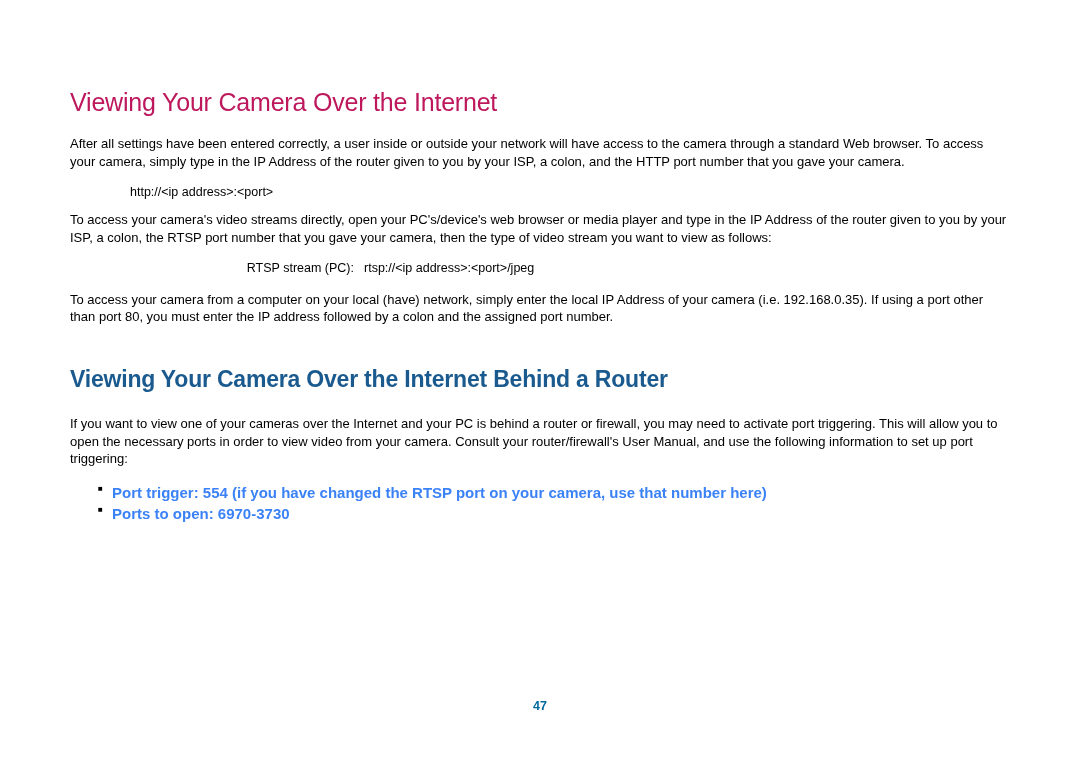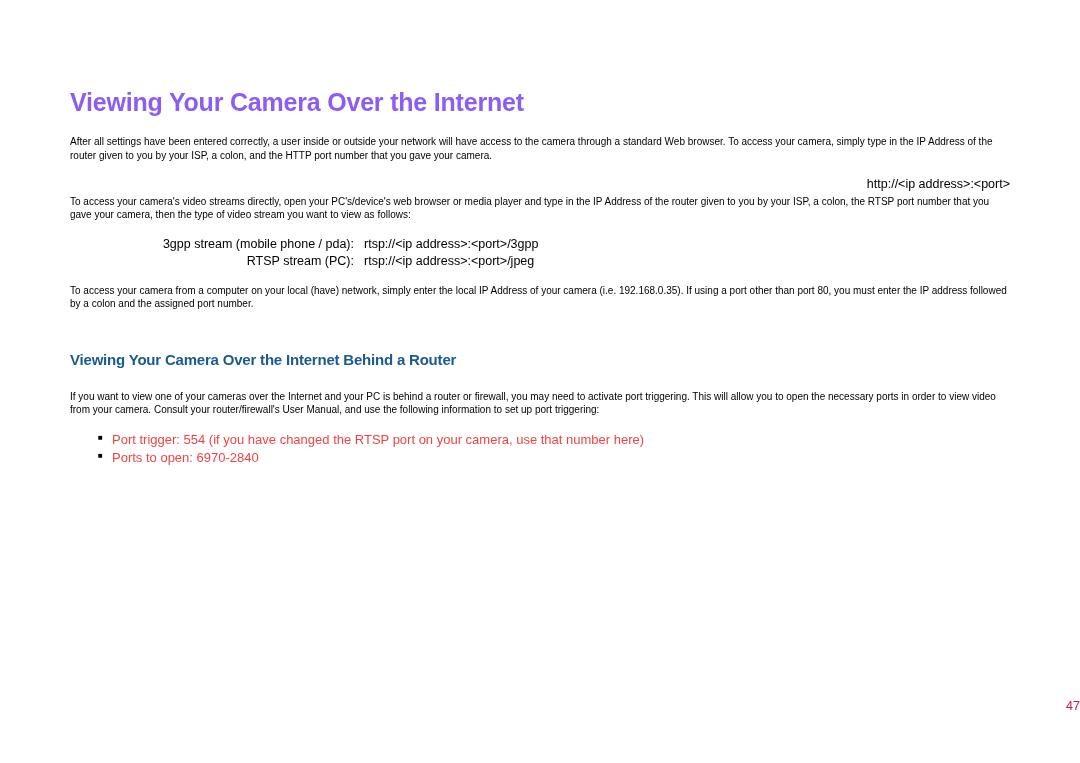--- a/index.html
+++ b/index.html
@@ -9,44 +9,43 @@
     }
     body {
       font-family: Arial, Helvetica, sans-serif;
       background: #ffffff;
       width: 1080px;
       height: 763px;
       padding: 88px 70px 30px 70px;
       position: relative;
     }
     h1.heading-1 {
-      color: #8b5cf6;
+      color: #be185d;
       font-size: 25px;
-      font-weight: bold;
+      font-weight: normal;
       margin-bottom: 18px;
       letter-spacing: -0.2px;
     }
     h1.heading-2 {
       color: #1a5a8e;
-      font-size: 15px;
+      font-size: 23px;
       font-weight: bold;
       margin-top: 40px;
       margin-bottom: 22px;
       letter-spacing: -0.2px;
     }
     p.body-text {
       color: #000;
-      font-size: 10px;
+      font-size: 13px;
       line-height: 1.35;
       margin-bottom: 14px;
     }
     .indent-block {
       margin-left: 60px;
-      margin-bottom: 2px;
-      text-align: right;
+      margin-bottom: 10px;
     }
     .indent-block .line {
       font-size: 12.5px;
       color: #000;
       line-height: 1.35;
     }
     table.stream-table {
       margin-left: 24px;
       margin-bottom: 14px;
       border-collapse: collapse;
@@ -61,74 +60,72 @@
     table.stream-table td.label-col {
       text-align: right;
       padding-right: 10px;
       min-width: 270px;
     }
     ul.bullet-list {
       list-style: none;
       margin-left: 28px;
     }
     ul.bullet-list li {
-      font-size: 13px;
-      color: #ef4444;
+      font-size: 15px;
+      color: #3b82f6;
       line-height: 1.4;
       position: relative;
       padding-left: 14px;
+      font-weight: bold;
     }
     ul.bullet-list li::before {
       content: "■";
       position: absolute;
       left: 0;
       top: 1px;
       font-size: 8px;
       color: #000;
     }
     .page-number {
       position: absolute;
       bottom: 50px;
       left: 0;
       right: 0;
-      text-align: right;
+      text-align: center;
       font-size: 12.5px;
-      color: #be185d;
+      color: #0369a1;
+      font-weight: bold;
     }
   </style>
 </head>
 <body>
 
 <h1 class="heading-1">Viewing Your Camera Over the Internet</h1>
 
 <p class="body-text">After all settings have been entered correctly, a user inside or outside your network will have access to the camera through a standard Web browser. To access your camera, simply type in the IP Address of the router given to you by your ISP, a colon, and the HTTP port number that you gave your camera.</p>
 
 <div class="indent-block">
   <div class="line">http://&lt;ip address&gt;:&lt;port&gt;</div>
 </div>
 
 <p class="body-text">To access your camera's video streams directly, open your PC's/device's web browser or media player and type in the IP Address of the router given to you by your ISP, a colon, the RTSP port number that you gave your camera, then the type of video stream you want to view as follows:</p>
 
 <table class="stream-table">
   <tbody>
-      <tr>
-    <td class="label-col">3gpp stream (mobile phone / pda):</td>
-    <td>rtsp://&lt;ip address&gt;:&lt;port&gt;/3gpp</td>
-  </tr>
   <tr>
     <td class="label-col">RTSP stream (PC):</td>
     <td>rtsp://&lt;ip address&gt;:&lt;port&gt;/jpeg</td>
   </tr>
 </tbody>
   </table>
 
 <p class="body-text">To access your camera from a computer on your local (have) network, simply enter the local IP Address of your camera (i.e. 192.168.0.35). If using a port other than port 80, you must enter the IP address followed by a colon and the assigned port number.</p>
 
 <h1 class="heading-2">Viewing Your Camera Over the Internet Behind a Router</h1>
 
 <p class="body-text">If you want to view one of your cameras over the Internet and your PC is behind a router or firewall, you may need to activate port triggering. This will allow you to open the necessary ports in order to view video from your camera. Consult your router/firewall's User Manual, and use the following information to set up port triggering:</p>
 
 <ul class="bullet-list">
   <li>Port trigger: 554 (if you have changed the RTSP port on your camera, use that number here)</li>
-  <li>Ports to open: 6970-2840</li>
+  <li>Ports to open: 6970-3730</li>
 </ul>
 
 <div class="page-number">47</div>
 
 </body></html>

